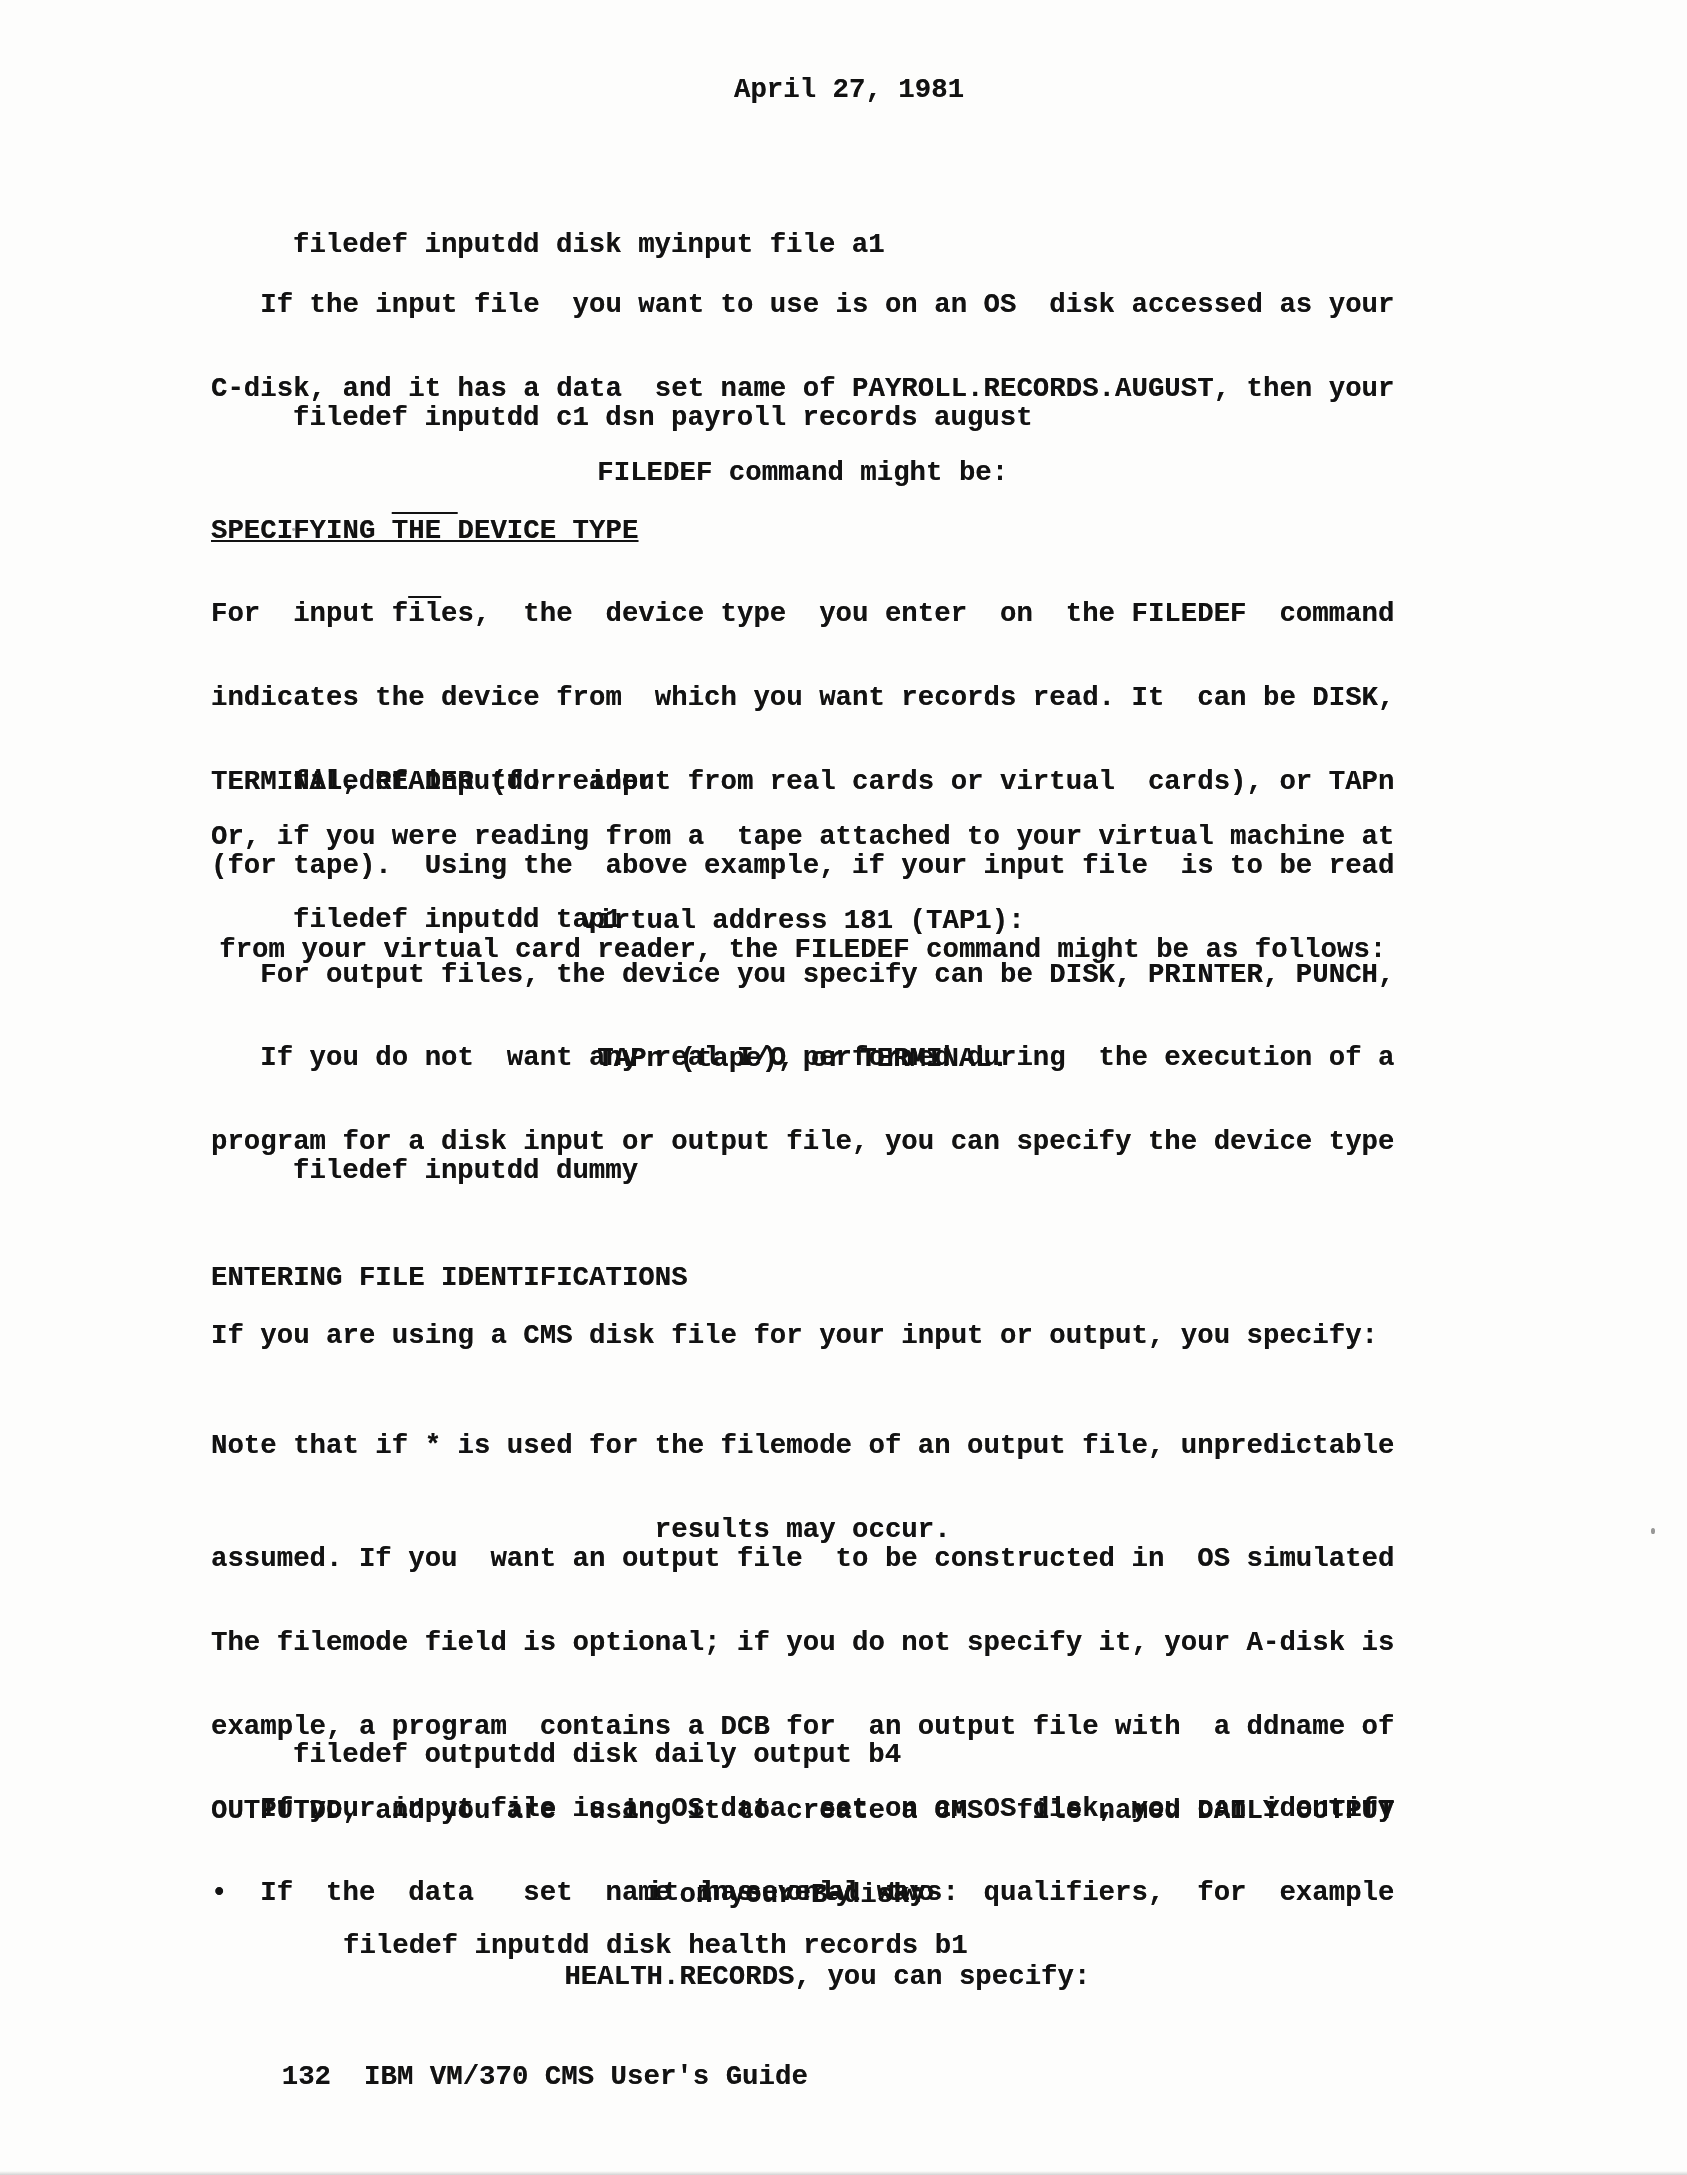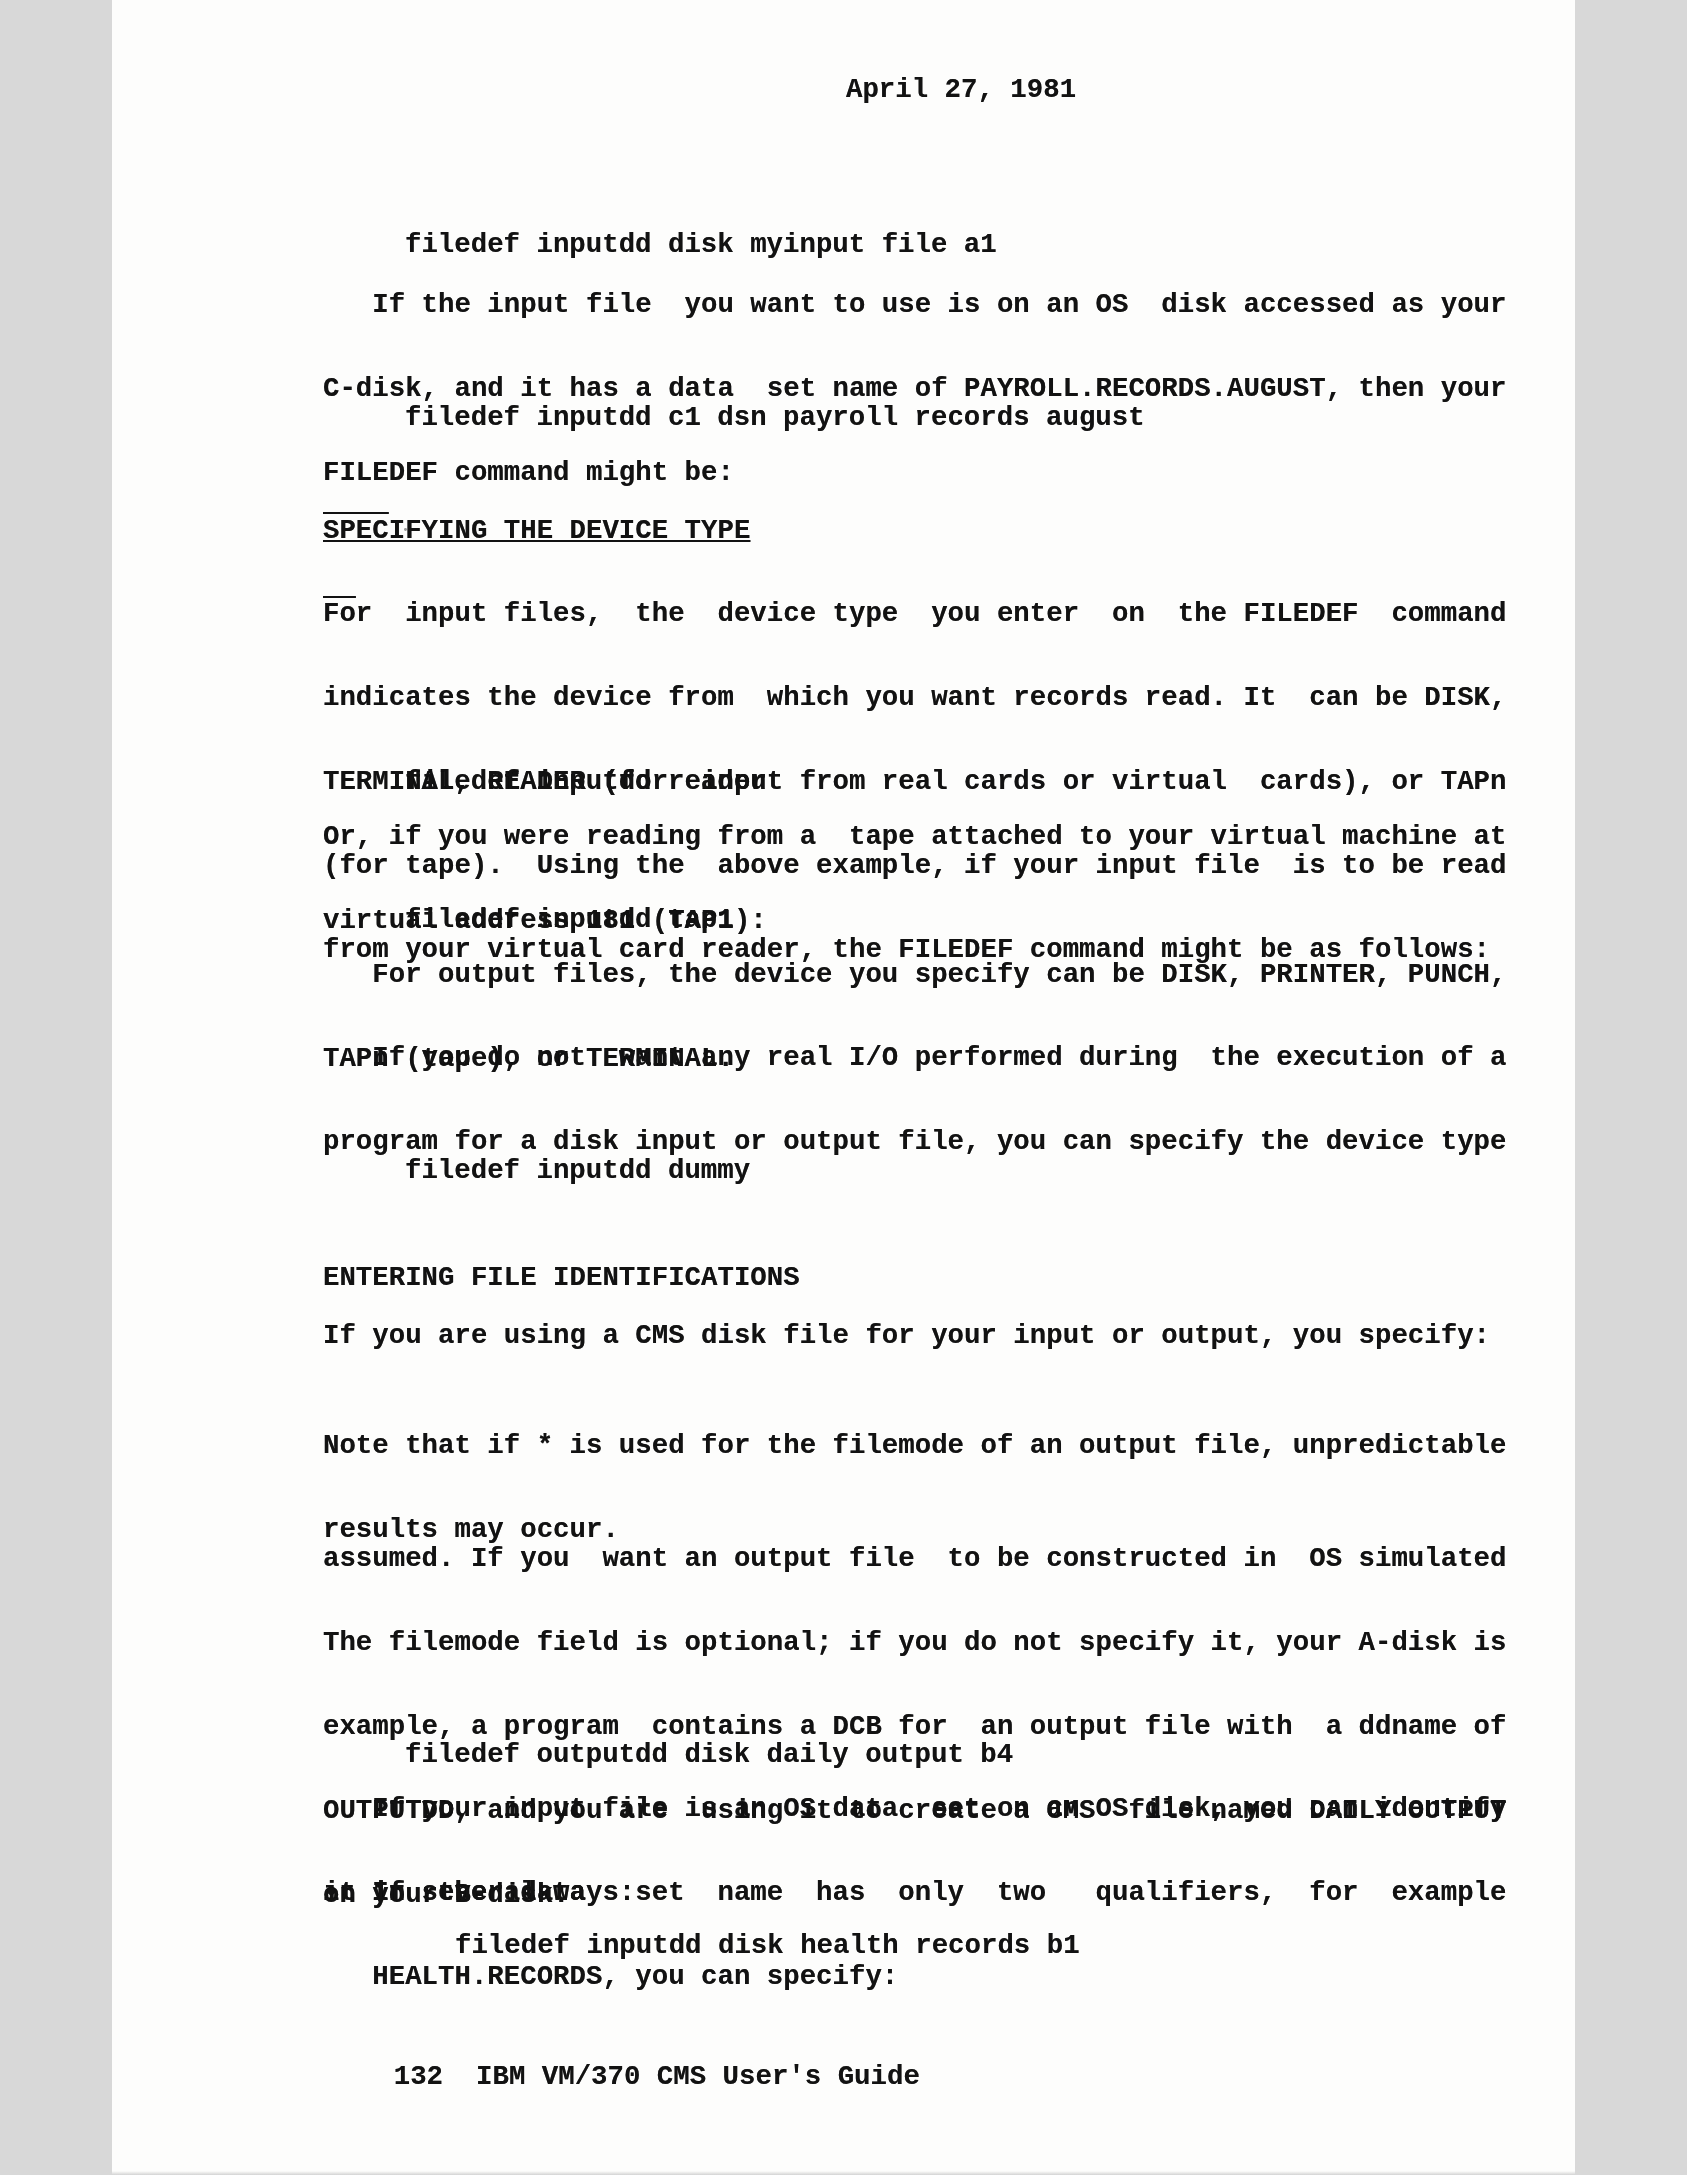--- a/index.html
+++ b/index.html
@@ -1,26 +1,27 @@
 <!DOCTYPE html>
 <html style="font-size:15px"><head>
 <meta charset="utf-8">
 <style>
   html,body { margin:0; padding:0; background:#d8d8d8; }
   .page {
     position:relative;
-    width:1463px; height:2176px;
+    width:1687px; height:2176px;
     margin:0 auto;
     background:#fdfdfc;
     overflow:hidden;
     font-family:"Liberation Mono","DejaVu Sans Mono",monospace;
     font-size:27.4px;
     font-weight:700;
     color:#121212;
     text-shadow:0 0 0.6px rgba(0,0,0,0.55);
+    text-align:center;
   }
   .block { position:absolute; white-space:pre; line-height:28px; }
   .ln { white-space:pre; }
   .footer-sp { margin-left:33px; }
   .artifact {
     position:absolute; background:rgba(0,0,0,0.4); border-radius:50%;
   }
   .scan-edge-bottom {
     position:absolute; left:0; bottom:0; width:100%; height:4.7px;
     background:linear-gradient(to bottom,#fdfdfc,#c9c9c9);

